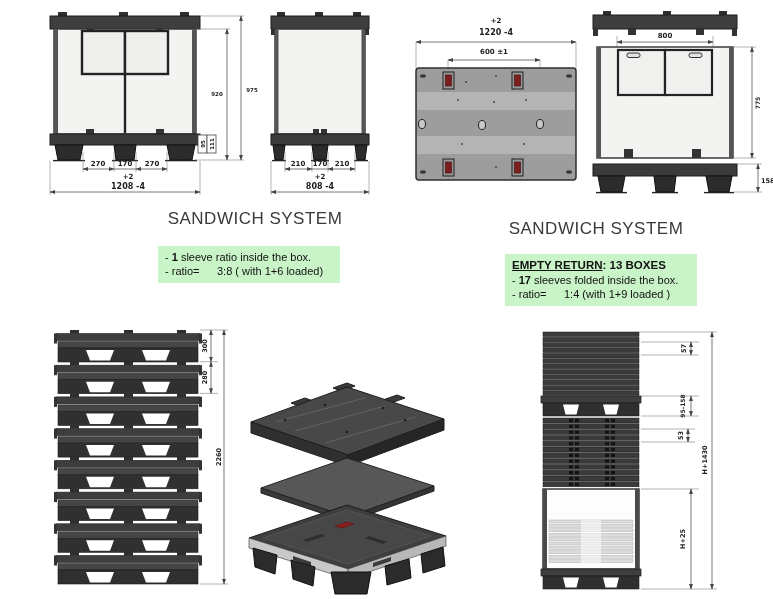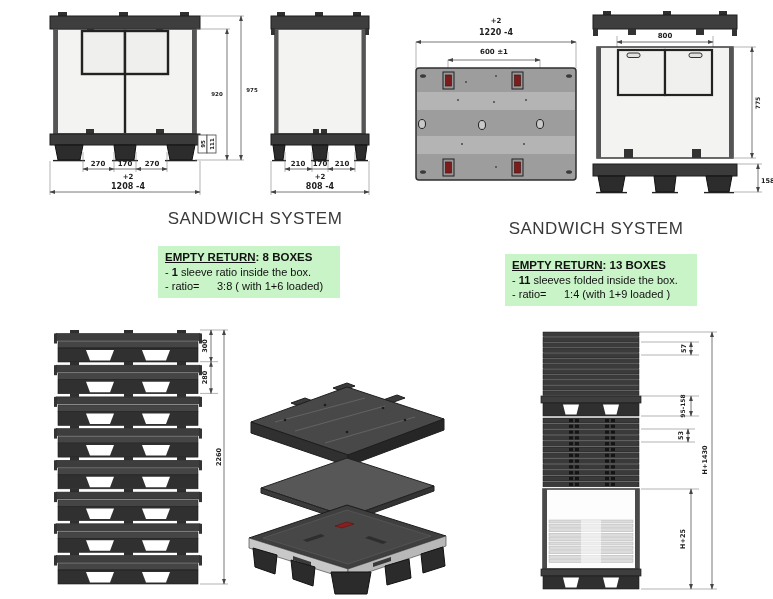--- a/index.html
+++ b/index.html
@@ -252,38 +252,35 @@
       <line class="ext" x1="154" y1="192" x2="182" y2="192"></line>
       <line class="dim" x1="178" y1="164" x2="178" y2="192" marker-start="url(#ar4)" marker-end="url(#ar4)"></line>
       <text class="d65" x="181" y="183">158</text>
     </g>
   </svg>
 
   <div class="sys-heading" style="left:135px;top:209px;width:240px">SANDWICH SYSTEM</div>
   <div class="sys-heading" style="left:496px;top:219px;width:200px">SANDWICH SYSTEM</div>
 
   <div class="info-box" style="left:158px;top:246px;width:168px">
-    <div class="ib-title">
-      <span class="u">EMPTY RETURN</span><span>:  8 BOXES</span>
-    </div>
     <div>
       <span>- </span><b>1</b><span> sleeve ratio inside the box.</span>
     </div>
     <div class="ib-ratio-row">
       <span class="rlabel">- ratio=</span>
       <span>3:8 ( with 1+6 loaded)</span>
     </div>
   </div>
 
   <div class="info-box" style="left:505px;top:254px;width:178px">
     <div class="ib-title">
       <span class="u">EMPTY RETURN</span><span>:  13 BOXES</span>
     </div>
     <div>
-      <span>- </span><b>11</b><span> sleeves folded inside the box.</span>
+      <span>- </span><b>17</b><span> sleeves folded inside the box.</span>
     </div>
     <div class="ib-ratio-row">
       <span class="rlabel">- ratio=</span>
       <span>1:4 (with  1+9 loaded )</span>
     </div>
   </div>
 
   <svg class="abs" style="left:48px;top:324px" width="185" height="272" viewBox="0 0 185 272">
     <defs>
       <marker id="ar5" viewBox="0 0 10 10" refX="9" refY="5" markerWidth="7" markerHeight="7" orient="auto-start-reverse">

